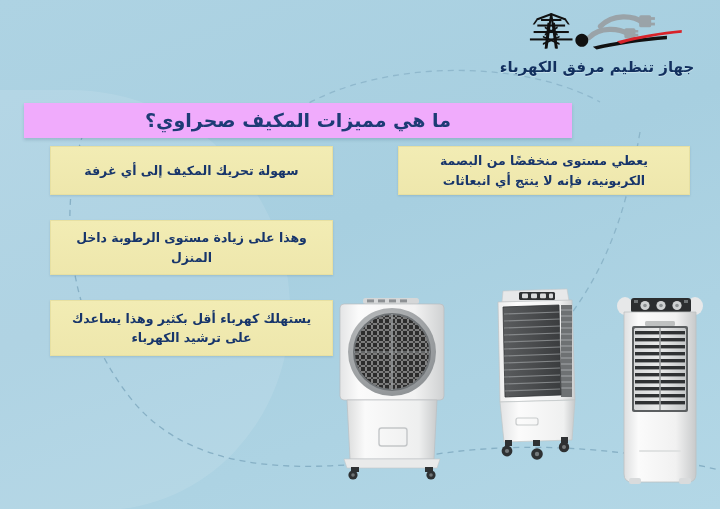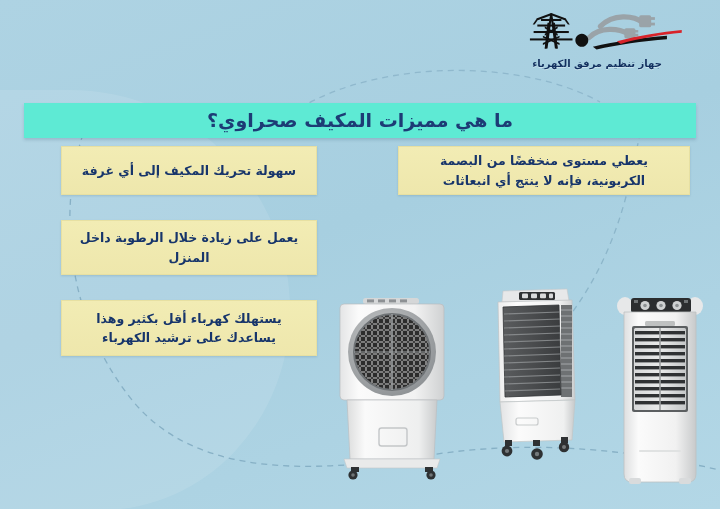--- a/index.html
+++ b/index.html
@@ -15,28 +15,28 @@
   .bg-wash{position:absolute;inset:0;
     background:linear-gradient(160deg,#aed3e3 0%,#a7cfe0 45%,#b3d7e6 100%);}
   .bg-blob{position:absolute;left:-40px;top:90px;width:330px;height:420px;
     background:rgba(255,255,255,.10);border-radius:0 70% 60% 0/0 55% 50% 0;}
   .bg-svg{position:absolute;inset:0;}
 
   
   .logo-wrap{position:absolute;right:18px;top:6px;width:210px;text-align:center;}
   .logo-mark{height:50px;display:block;margin:0 auto;}
   .logo-text{
-    color:#12305f;font-weight:bold;font-size:10px;line-height:1.35;
+    color:#12305f;font-weight:bold;font-size:15px;line-height:1.35;
     margin-top:1px;letter-spacing:0px;text-shadow:0 1px 0 rgba(255,255,255,.35);
   }
 
   
   .title-bar{
-    position:absolute;left:24px;top:103px;width:672px;height:35px;
-    background:#5eead4;
+    position:absolute;left:24px;top:103px;width:548px;height:35px;
+    background:#f0abfc;
     box-shadow:0 2px 3px rgba(30,60,90,.18);
     display:flex;align-items:center;justify-content:center;
   }
   .title-text{
     color:#1d3b75;font-size:19px;font-weight:bold;line-height:1;
   }
 
   
   .box{
     position:absolute;
@@ -44,21 +44,21 @@
     border:1px solid #e7e0a2;
     box-shadow:0 1px 2px rgba(30,60,90,.15);
     display:flex;align-items:center;
     padding:6px 12px;
     box-sizing:border-box;
   }
   .box-text{
     color:#17356b;font-size:12.5px;font-weight:bold;line-height:1.55;
     width:100%;text-align:center;
   }
-  .box.left{left:61px;width:256px;}
+  .box.left{left:50px;width:283px;}
   .box.right{left:398px;width:292px;}
   .row1{top:146px;height:49px;}
   .row2{top:220px;height:55px;}
   .row3{top:300px;height:56px;}
 
   
   .cooler{position:absolute;}
 
   
   #cooler1{left:333px;top:297px;width:118px;height:183px;}
@@ -133,21 +133,21 @@
 
   <div class="box left row1">
     <span class="box-text">سهولة تحريك المكيف إلى أي غرفة</span>
   </div>
 
   <div class="box right row1">
     <span class="box-text">يعطي مستوى منخفضًا من البصمة الكربونية، فإنه لا ينتج أي انبعاثات</span>
   </div>
 
   <div class="box left row2">
-    <span class="box-text">يعمل على زيادة خلال الرطوبة داخل المنزل</span>
+    <span class="box-text">وهذا على زيادة مستوى الرطوبة داخل المنزل</span>
   </div>
 
 
   <div class="box left row3">
     <span class="box-text">يستهلك كهرباء أقل بكثير وهذا يساعدك على ترشيد الكهرباء</span>
   </div>
 
   <svg class="cooler" id="cooler1" viewBox="0 0 118 183">
     <defs>
       <linearGradient id="c1body" x1="0" y1="0" x2="1" y2="0">

